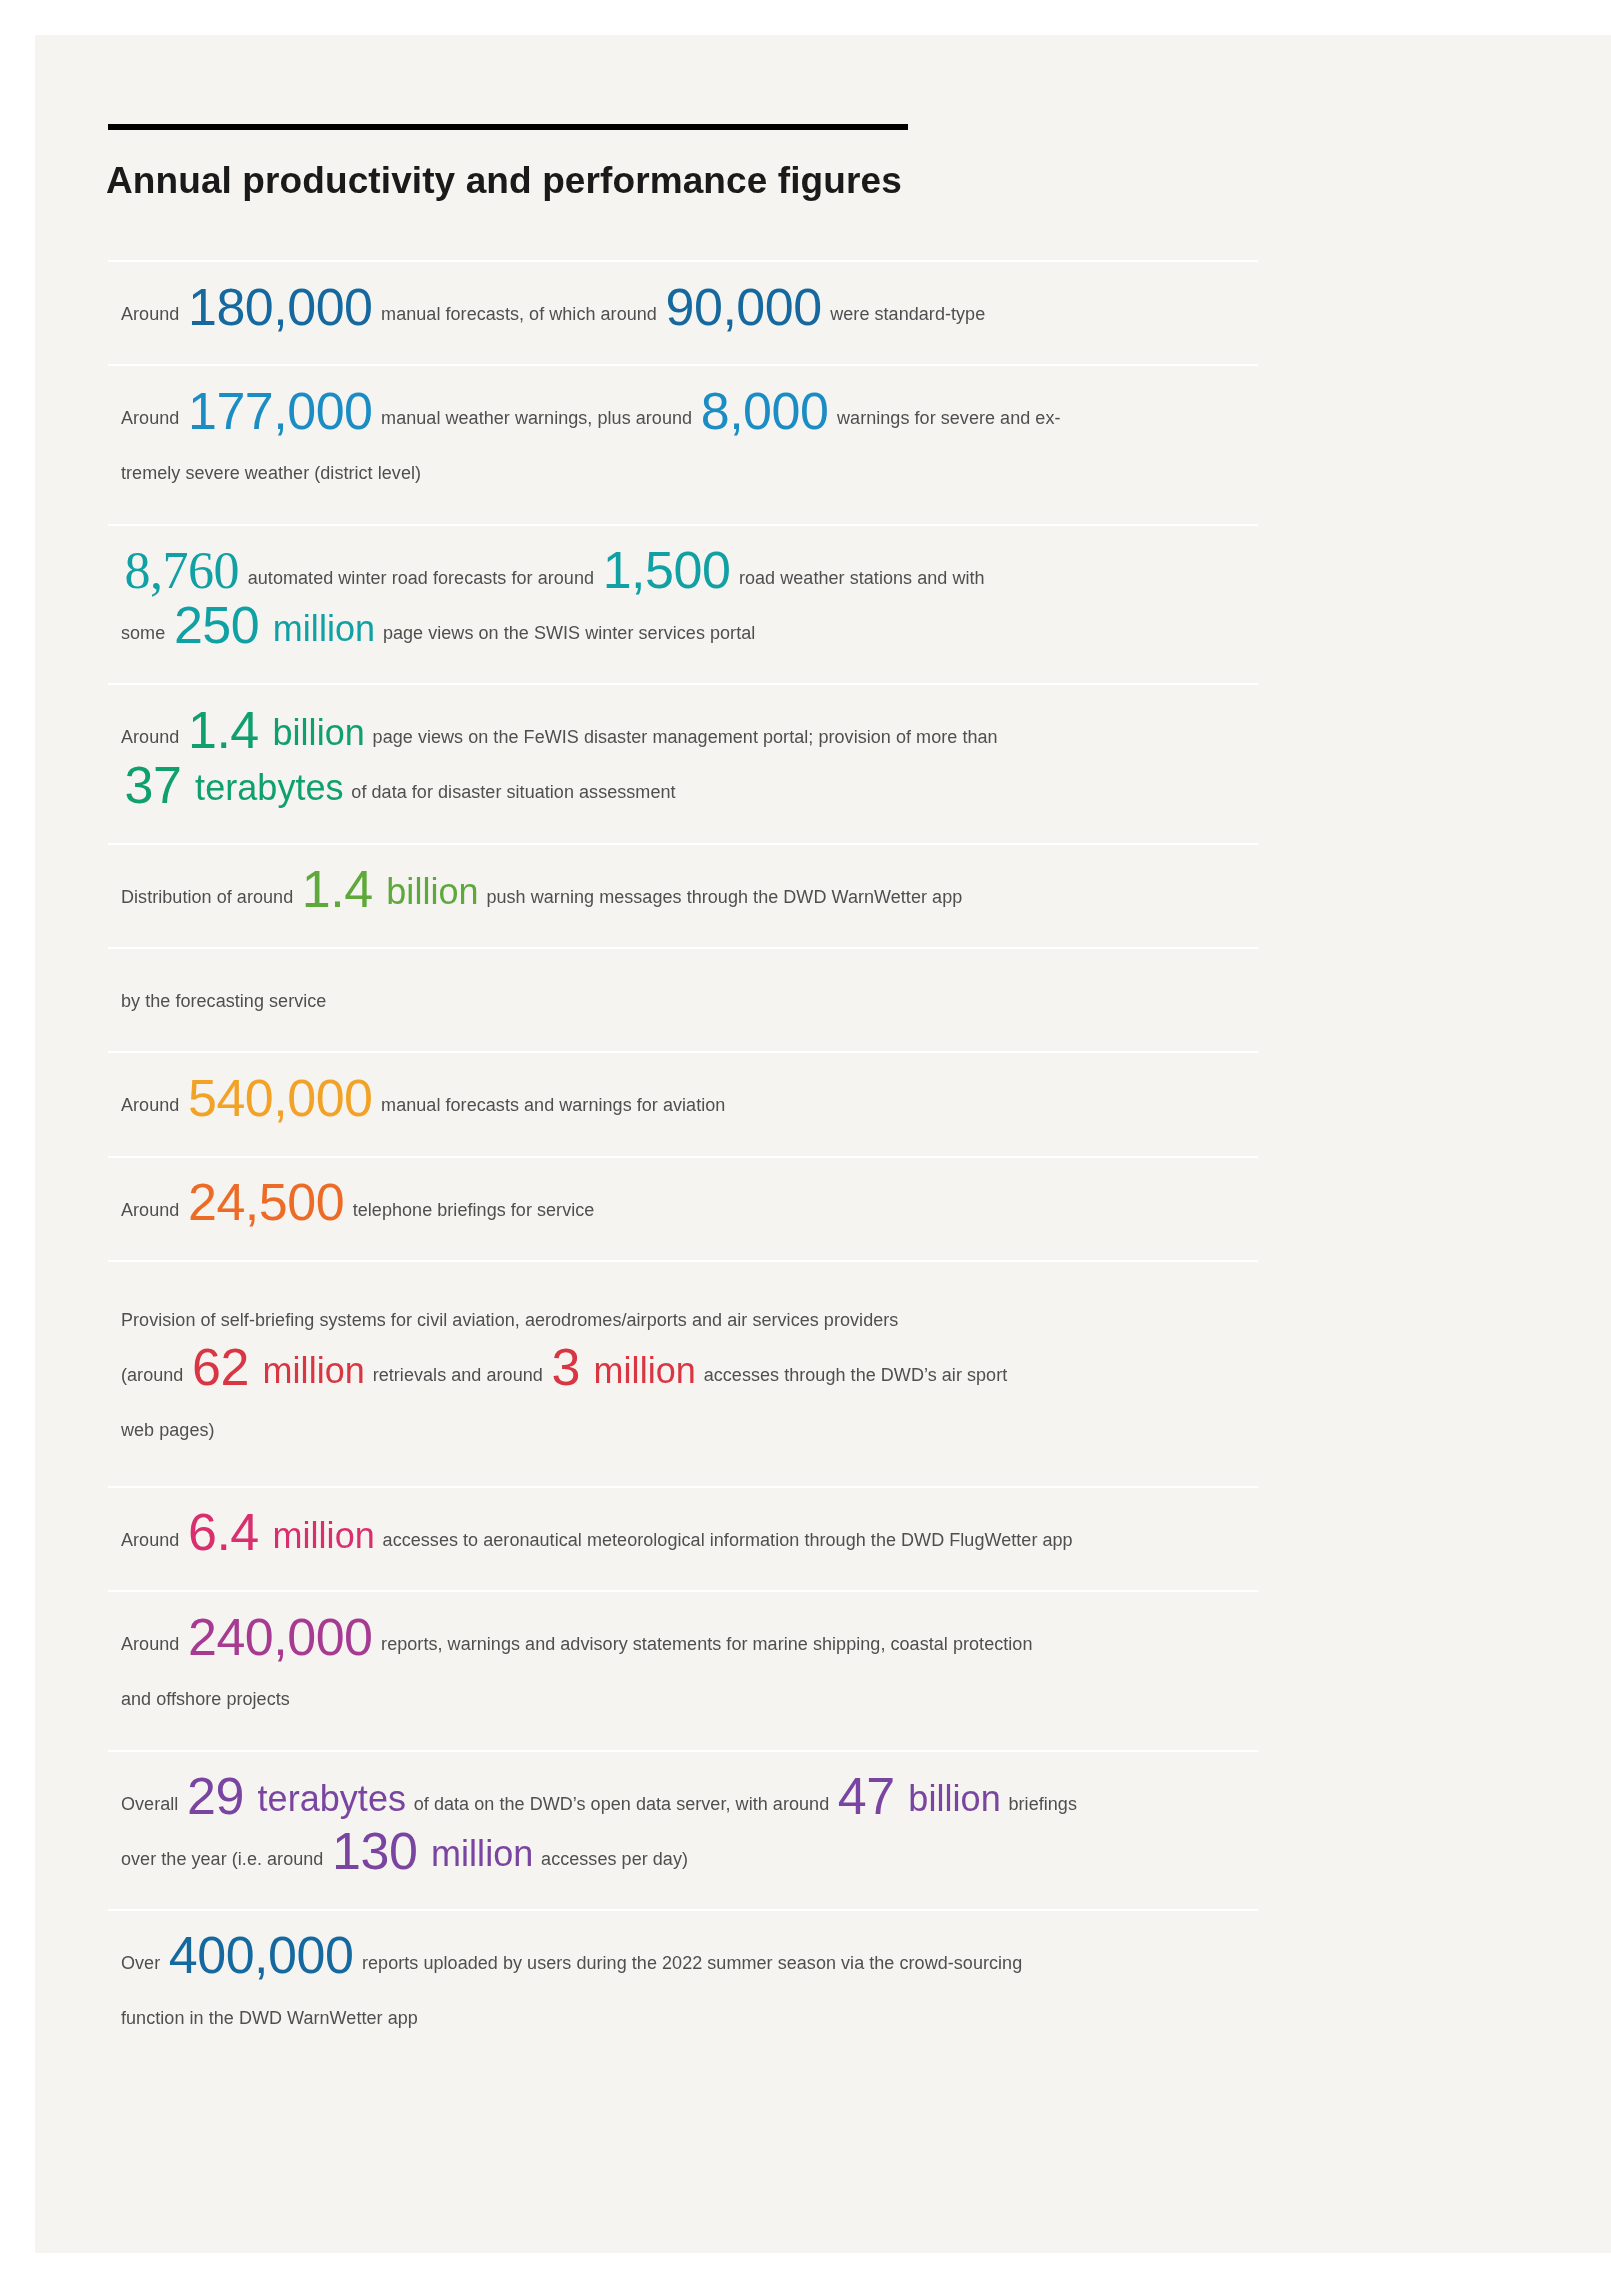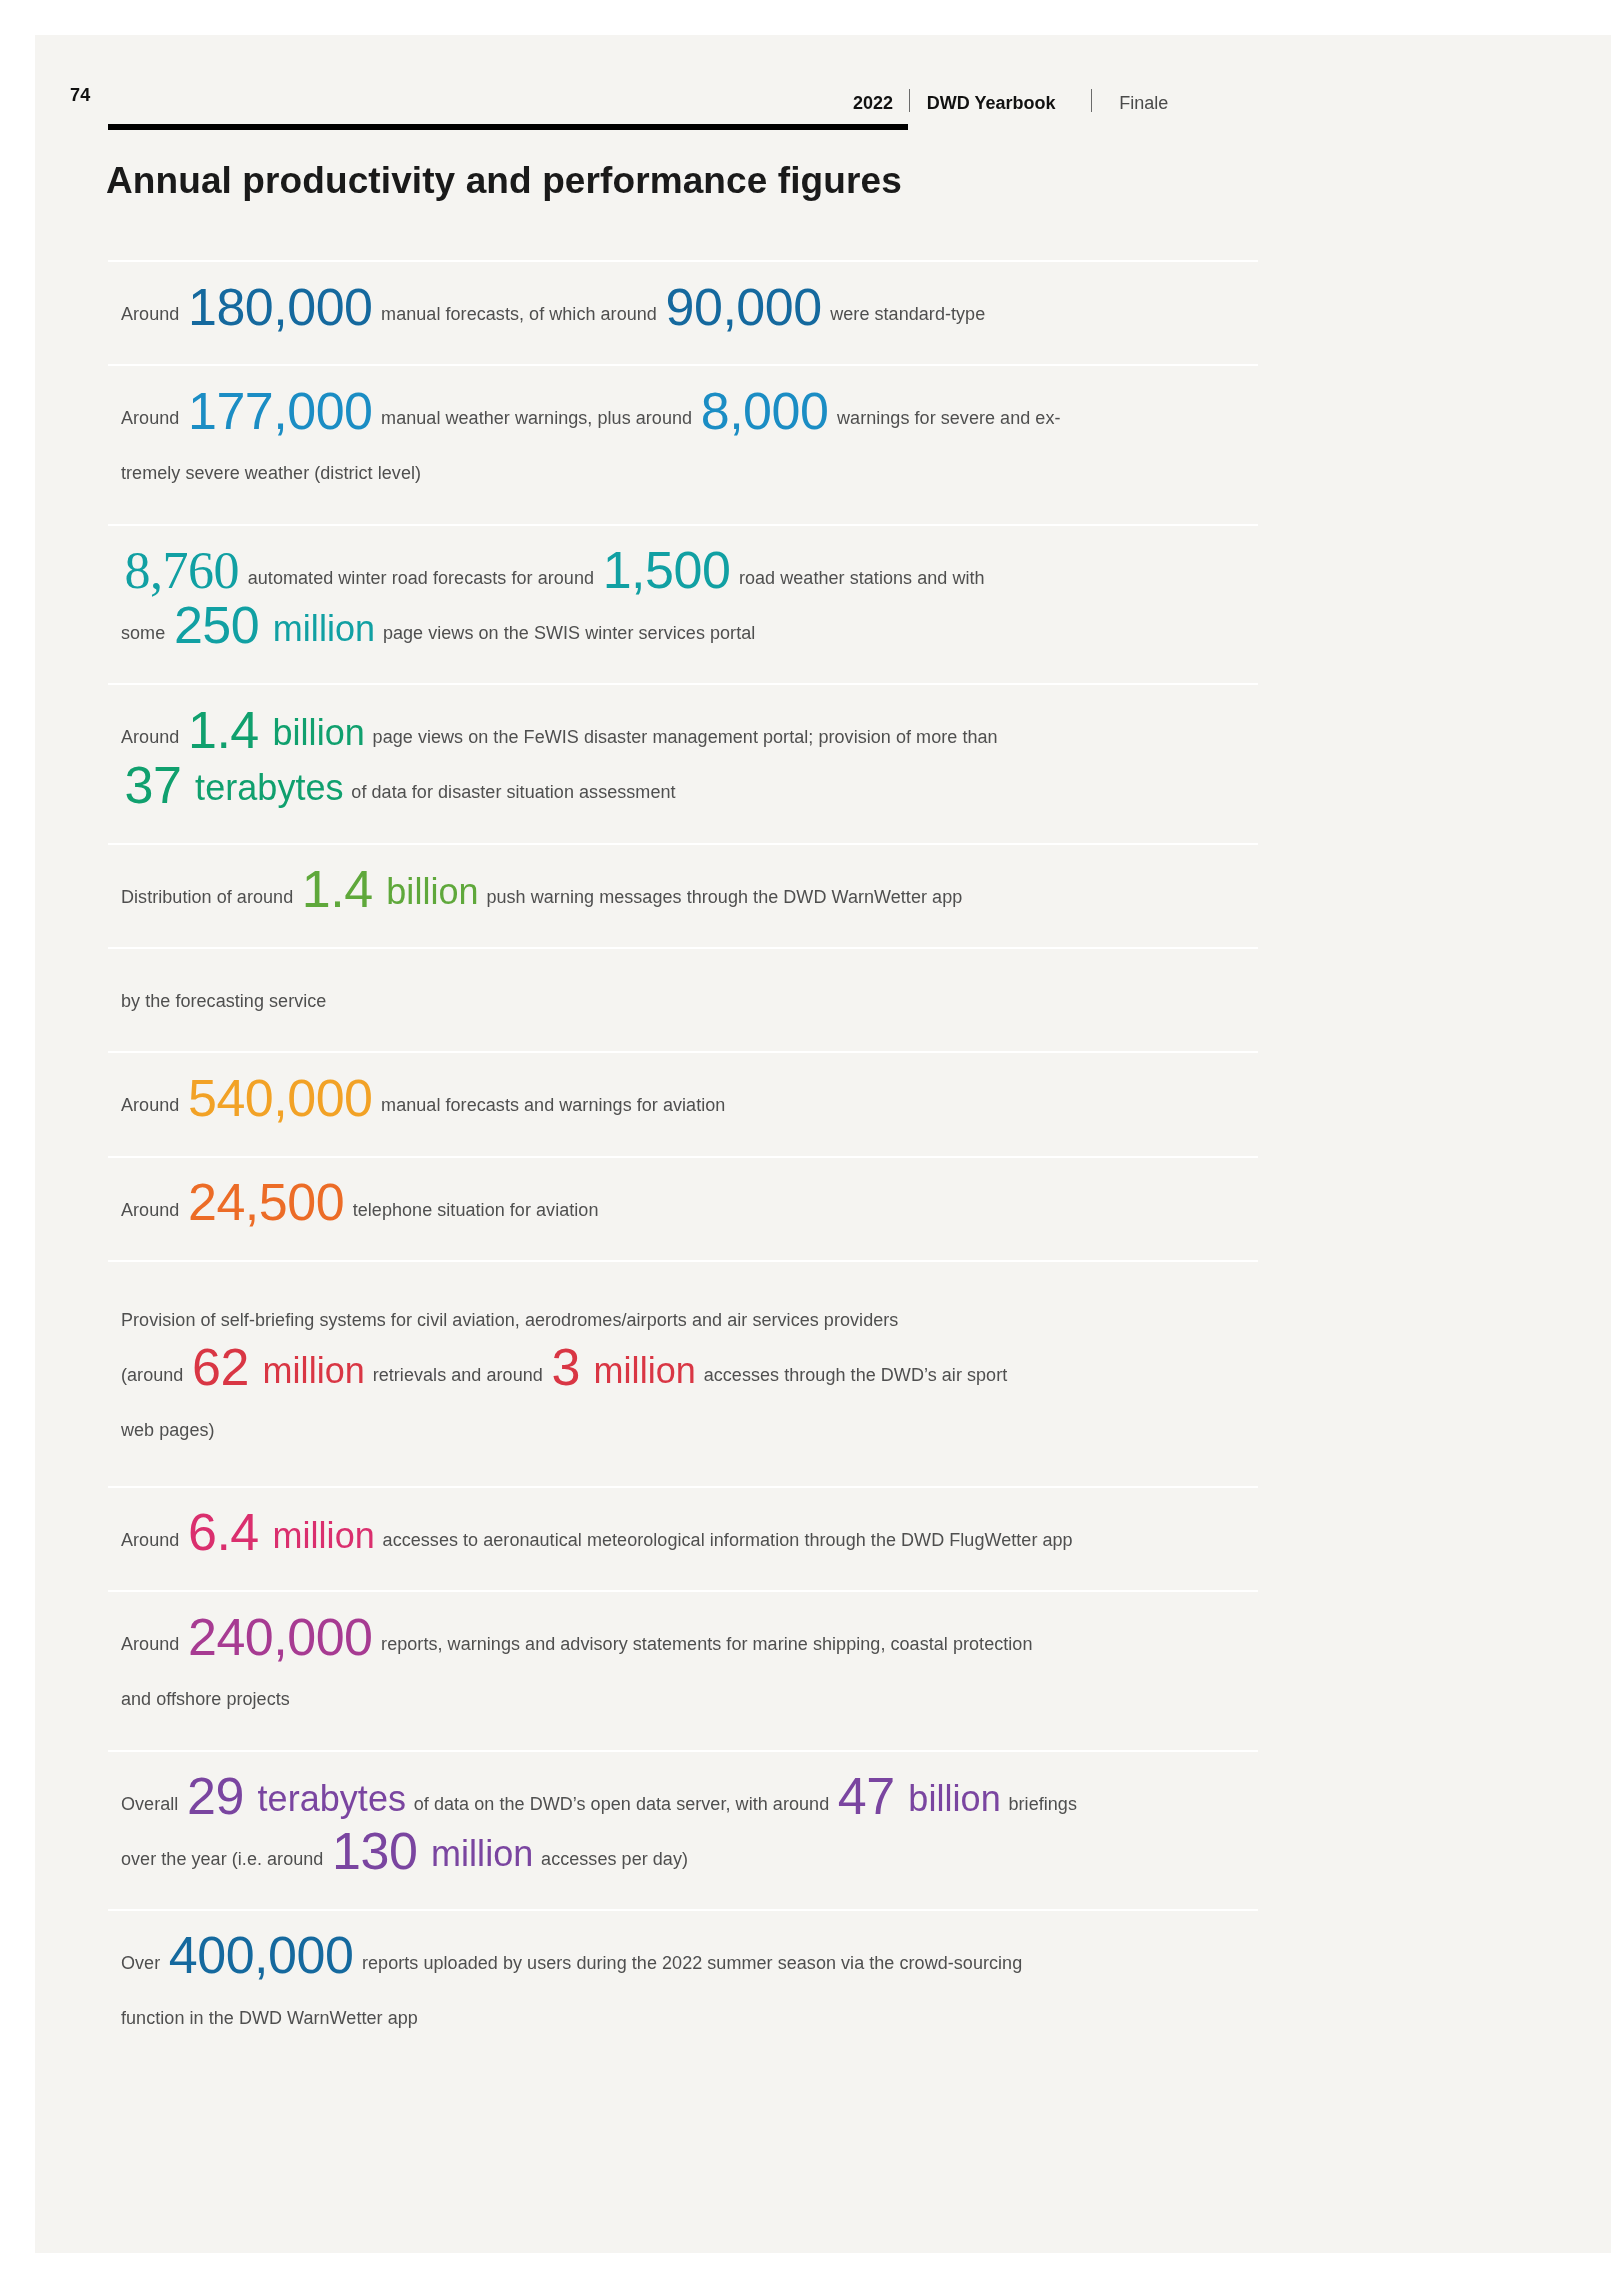--- a/index.html
+++ b/index.html
@@ -137,30 +137,20 @@
     position: relative;
     top: 1.8px;
     padding-right: 2.7px;
   }
 </style>
 </head>
 <body>
 
 <div id="page">
 
-  <div class="runhead">
-    <span class="folio">74</span>
-    <span class="meta">
-      <span class="yr">2022</span>
-      <span class="vrule"></span>
-      <span class="bk">DWD Yearbook</span>
-      <span class="vrule wide"></span>
-      <span class="sec">Finale</span>
-    </span>
-  </div>
 
   <div class="title-rule"></div>
   <h1 class="page-title">Annual productivity and performance figures</h1>
 
   <div id="facts">
       <div class="fact first">
         <p><span>Around </span><span class="big" style="color: rgb(21, 105, 158);">180,000</span><span> manual forecasts, of which around </span><span class="big" style="color: rgb(21, 105, 158);">90,000</span><span> were standard-type</span></p>
       </div>
       <div class="fact">
         <p><span>Around </span><span class="big" style="color: rgb(27, 141, 196);">177,000</span><span> manual weather warnings, plus around </span><span class="big" style="color: rgb(27, 141, 196);">8,000</span><span> warnings for severe and ex-</span></p>
@@ -177,21 +167,21 @@
       <div class="fact">
         <p><span>Distribution of around </span><span class="big" style="color: rgb(95, 168, 59);">1.4</span><span class="unit" style="color: rgb(95, 168, 59);"> billion</span><span> push warning messages through the DWD WarnWetter app</span></p>
       </div>
       <div class="fact">
         <p><span>by the forecasting service</span></p>
       </div>
       <div class="fact">
         <p><span>Around </span><span class="big" style="color: rgb(242, 162, 38);">540,000</span><span> manual forecasts and warnings for aviation</span></p>
       </div>
       <div class="fact">
-        <p><span>Around </span><span class="big" style="color: rgb(236, 108, 39);">24,500</span><span> telephone situation for aviation</span></p>
+        <p><span>Around </span><span class="big" style="color: rgb(236, 108, 39);">24,500</span><span> telephone briefings for service</span></p>
       </div>
       <div class="fact tall">
         <p><span>Provision of self-briefing systems for civil aviation, aerodromes/airports and air services providers</span></p>
         <p><span>(around </span><span class="big" style="color: rgb(217, 54, 68);">62</span><span class="unit" style="color: rgb(217, 54, 68);"> million</span><span> retrievals and around </span><span class="big" style="color: rgb(217, 54, 68);">3</span><span class="unit" style="color: rgb(217, 54, 68);"> million</span><span> accesses through the DWD’s air sport</span></p>
         <p><span>web pages)</span></p>
       </div>
       <div class="fact">
         <p><span>Around </span><span class="big" style="color: rgb(218, 47, 110);">6.4</span><span class="unit" style="color: rgb(218, 47, 110);"> million</span><span> accesses to aeronautical meteorological information through the DWD FlugWetter app</span></p>
       </div>
       <div class="fact">

